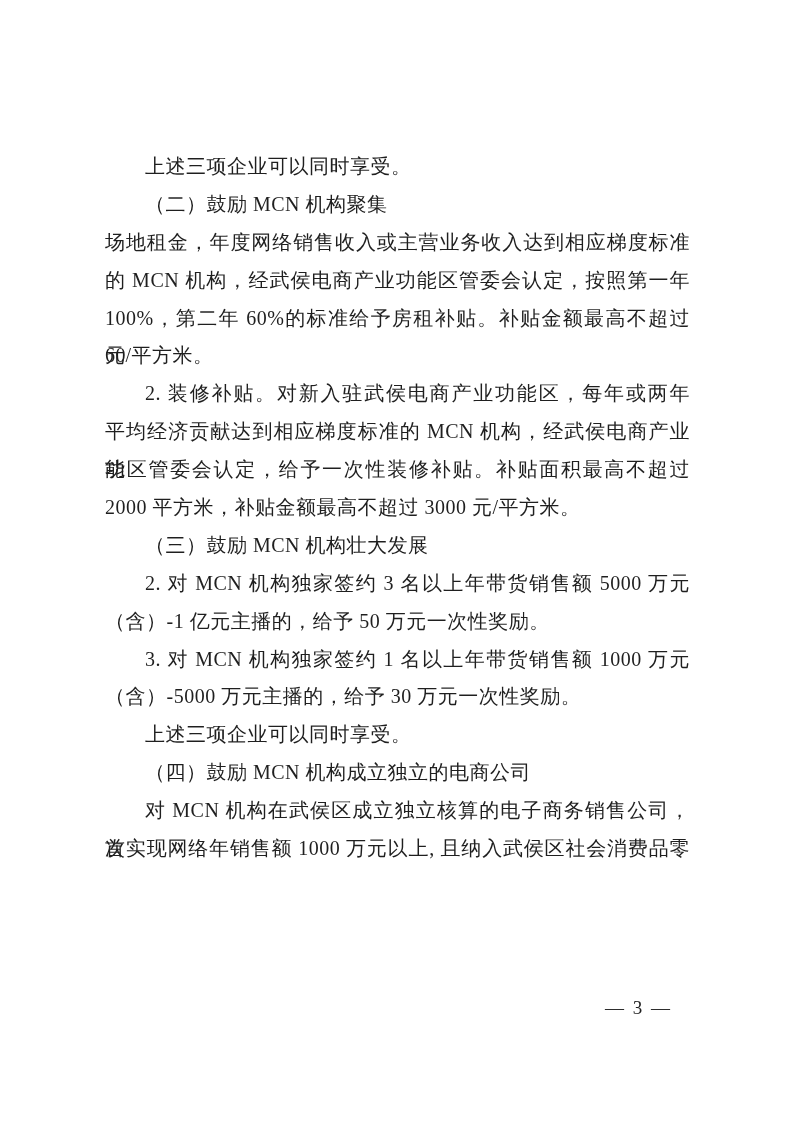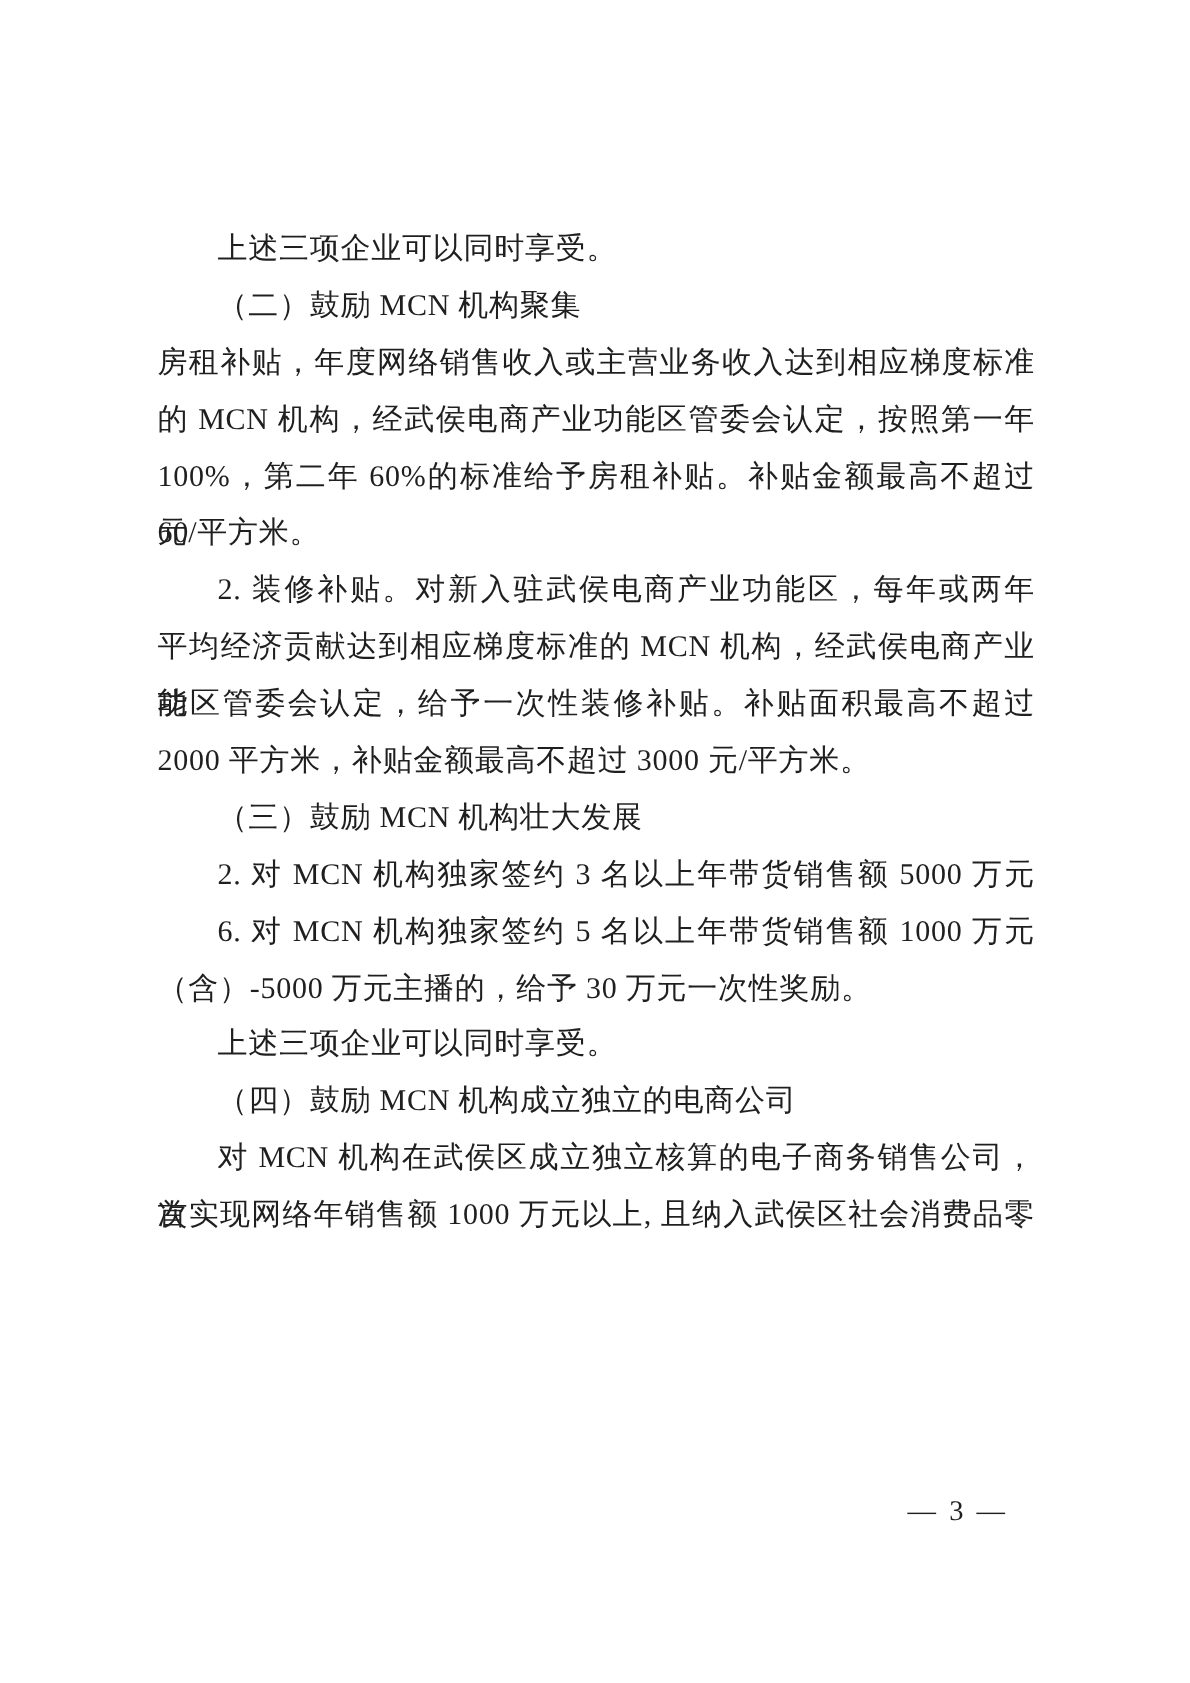--- a/index.html
+++ b/index.html
@@ -50,31 +50,32 @@
     text-align: right;
   }
 </style>
 </head>
 <body>
 
 <div class="page">
   <div class="text-block">
     <div class="line indent">上述三项企业可以同时享受。</div>
     <div class="line indent">（二）鼓励 MCN 机构聚集</div>
-    <div class="line stretch">房租补贴，年度网络销售收入或主营业务收入达到相应梯度标准</div>
+    <div class="line stretch">场地租金，年度网络销售收入或主营业务收入达到相应梯度标准</div>
     <div class="line stretch">的 MCN 机构，经武侯电商产业功能区管委会认定，按照第一年</div>
     <div class="line stretch">100%，第二年 60%的标准给予房租补贴。补贴金额最高不超过 60</div>
     <div class="line">元/平方米。</div>
     <div class="line indent stretch">2. 装修补贴。对新入驻武侯电商产业功能区，每年或两年</div>
     <div class="line stretch">平均经济贡献达到相应梯度标准的 MCN 机构，经武侯电商产业功</div>
     <div class="line stretch">能区管委会认定，给予一次性装修补贴。补贴面积最高不超过</div>
     <div class="line">2000 平方米，补贴金额最高不超过 3000 元/平方米。</div>
     <div class="line indent">（三）鼓励 MCN 机构壮大发展</div>
     <div class="line indent stretch">2. 对 MCN 机构独家签约 3 名以上年带货销售额 5000 万元</div>
-    <div class="line indent stretch">6. 对 MCN 机构独家签约 5 名以上年带货销售额 1000 万元</div>
+    <div class="line">（含）-1 亿元主播的，给予 50 万元一次性奖励。</div>
+    <div class="line indent stretch">3. 对 MCN 机构独家签约 1 名以上年带货销售额 1000 万元</div>
     <div class="line">（含）-5000 万元主播的，给予 30 万元一次性奖励。</div>
     <div class="line indent">上述三项企业可以同时享受。</div>
     <div class="line indent">（四）鼓励 MCN 机构成立独立的电商公司</div>
     <div class="line indent stretch">对 MCN 机构在武侯区成立独立核算的电子商务销售公司，首</div>
     <div class="line stretch">次实现网络年销售额 1000 万元以上, 且纳入武侯区社会消费品零</div>
   </div>
 
   <div class="page-number">— 3 —</div>
 </div>
 

